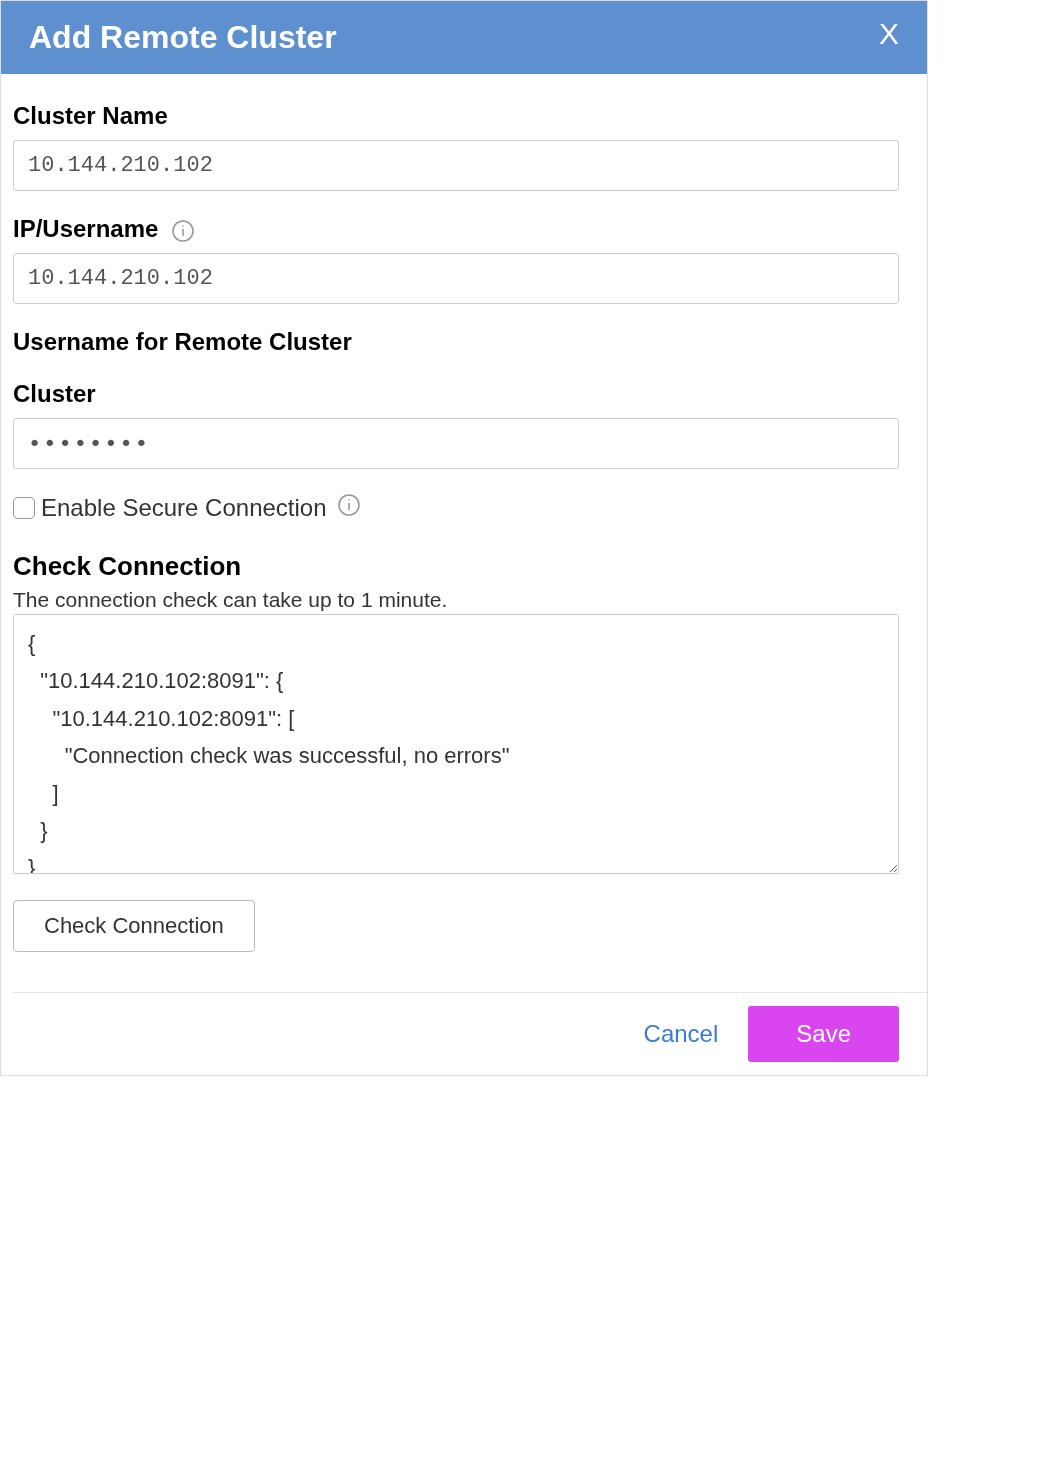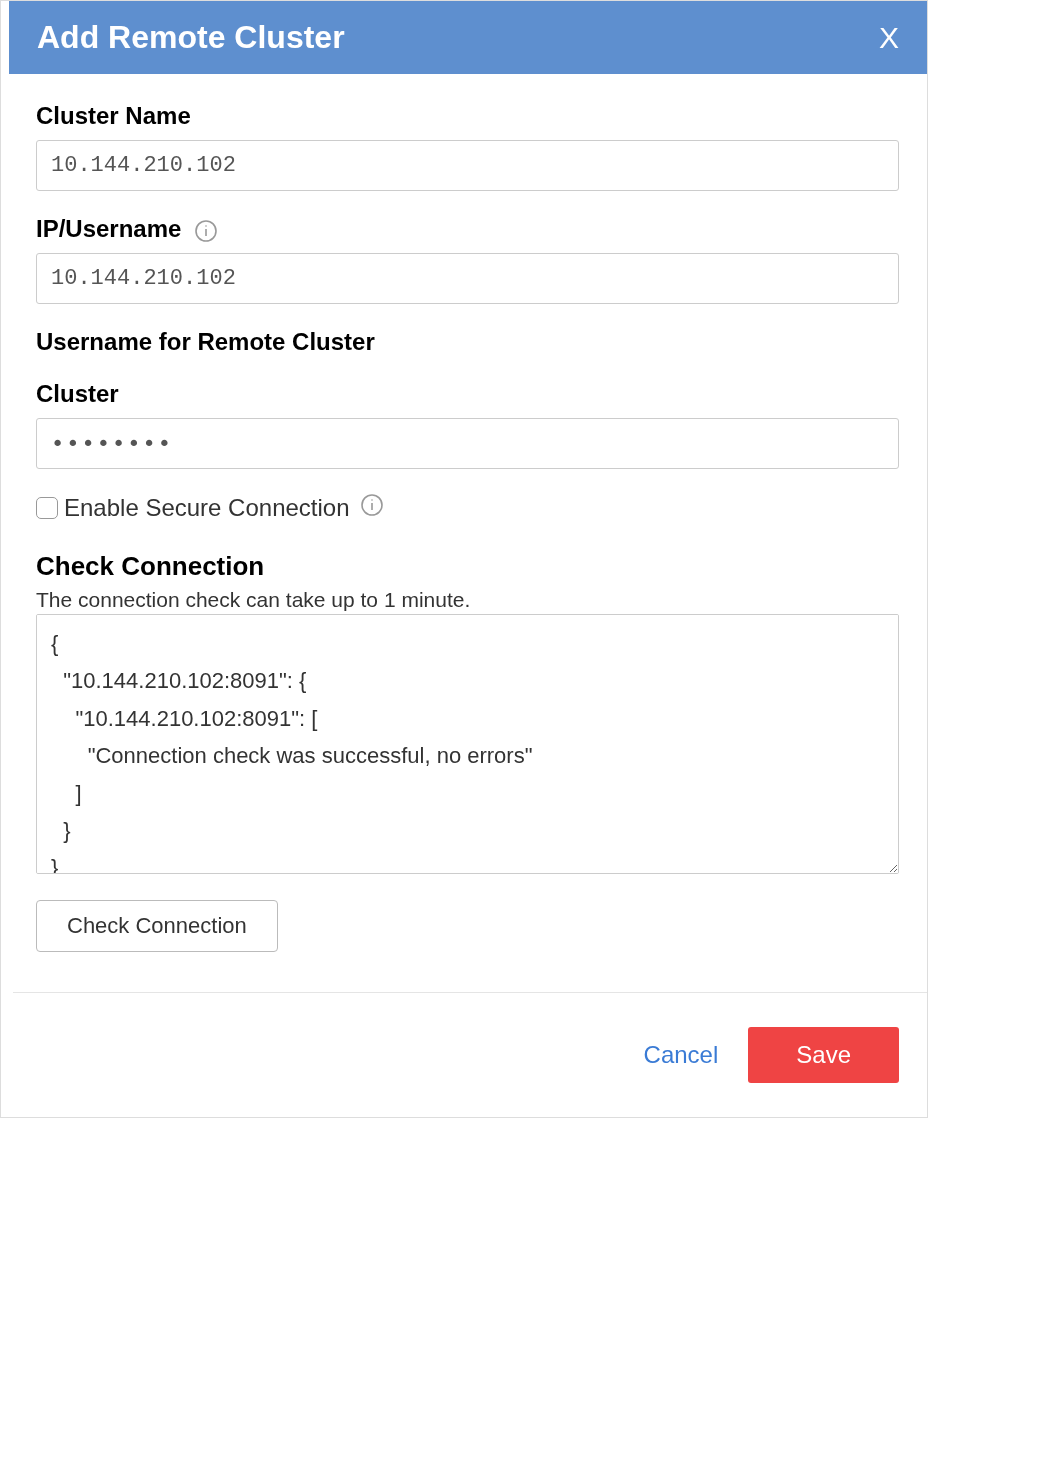--- a/index.html
+++ b/index.html
@@ -16,35 +16,33 @@
     width: 928px;
     border: 1px solid #ddd;
     background: #fff;
   }
   .dialog-header {
     background: #5e8fcf;
     color: #fff;
     padding: 18px 28px;
     display: flex;
     justify-content: space-between;
-    align-items: center;
-    margin-left: 8px;
   }
   .dialog-title {
     font-size: 32px;
     font-weight: 600;
   }
   .close-icon {
     font-size: 30px;
     font-weight: 400;
     cursor: pointer;
     line-height: 1;
   }
   .dialog-body {
-    padding: 28px 28px 40px 35px;
+    padding: 28px 28px 40px 12px;
   }
   .form-group {
     margin-bottom: 24px;
   }
   .form-label {
     display: block;
     font-size: 24px;
     font-weight: 700;
     color: #000;
     margin-bottom: 10px;
@@ -122,34 +120,34 @@
     cursor: pointer;
     font-family: inherit;
   }
   .btn-outline {
     background: #fff;
     border: 1px solid #bbb;
     color: #333;
   }
   .dialog-footer {
     border-top: 1px solid #e5e5e5;
-    padding: 34px 28px;
+    padding: 13px 28px;
     display: flex;
     justify-content: flex-end;
     align-items: center;
     gap: 30px;
     margin-left: 12px;
   }
   .link-cancel {
     color: #3a7bd5;
     font-size: 24px;
     cursor: pointer;
   }
   .btn-primary {
-    background: #ef4444;
+    background: #d946ef;
     color: #fff;
     border: none;
     font-size: 24px;
     padding: 14px 48px;
     border-radius: 3px;
   }
   .hidden-password {
     letter-spacing: 2px;
     font-family: monospace;
   }

